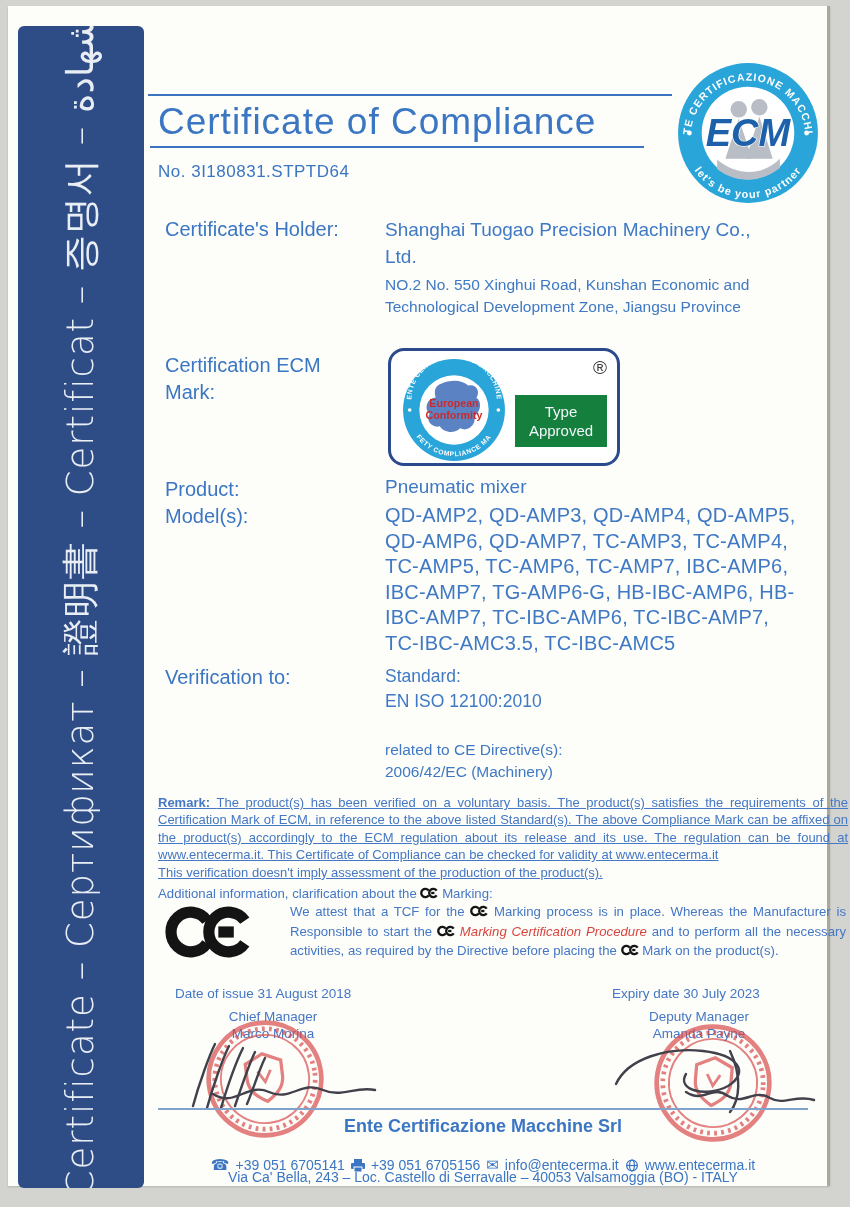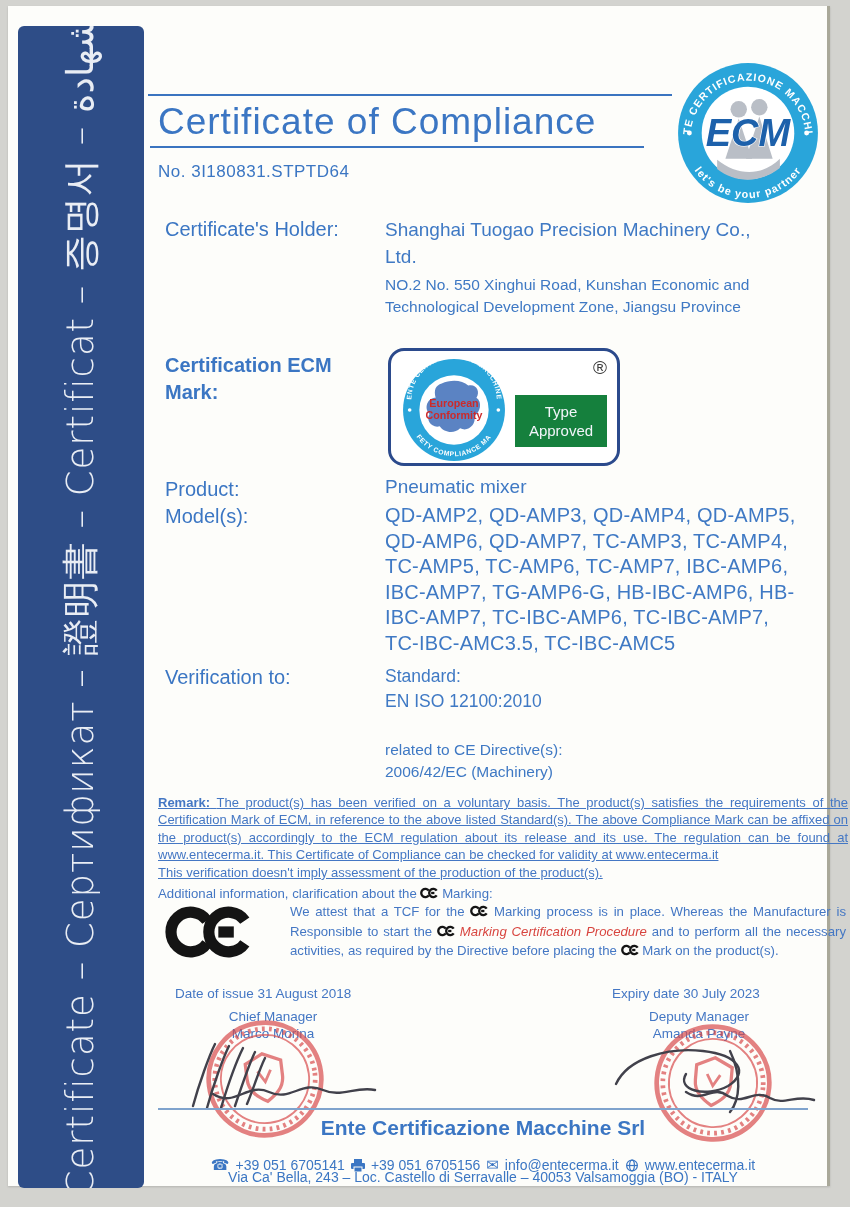--- a/index.html
+++ b/index.html
@@ -38,21 +38,21 @@
     font-size:37px; color:#3b76c3; letter-spacing:1px;
   }
   .cert-no { position:absolute; left:150px; top:156px; font-size:17px; color:#3b76c3; letter-spacing:.5px; }
   .ecm-logo { position:absolute; left:668px; top:55px; width:144px; height:144px; }
   
   .lbl { position:absolute; left:157px; color:#3b76c3; font-size:20px; line-height:27px; }
   .val { position:absolute; left:377px; color:#3f79c4; }
   .holder-lbl { top:210px; width:180px; }
   .holder-name { top:210px; width:400px; font-size:19px; line-height:27px; }
   .holder-addr { top:268px; width:382px; font-size:15.5px; line-height:22px; }
-  .mark-lbl { top:346px; width:200px;font-weight:bold; }
+  .mark-lbl { top:346px; width:200px; }
   .product-lbl { top:470px; }
   .product-val { top:470px; font-size:19px; }
   .models-lbl { top:497px; }
   .models-val { top:497px; width:420px; font-size:20px; line-height:25.5px; letter-spacing:.2px; }
   .verif-lbl { top:658px;text-align:right; }
   .standard-val { top:658px; font-size:17.5px; line-height:25px; }
   .directive-val { top:733px; font-size:15.5px; line-height:22px; }
   
   .mark-box {
     position:absolute; left:380px; top:342px; width:232px; height:118px;
@@ -88,21 +88,21 @@
   .sign-right { left:596px; }
   .stamp { position:absolute; width:122px; height:122px; opacity:.68; }
   .stamp-left { left:196px; top:1012px; transform:rotate(-7deg); }
   .stamp-right { left:644px; top:1016px; transform:rotate(5deg); }
   .sig { position:absolute; }
   .sig-left { left:175px; top:1032px; width:200px; height:75px; }
   .sig-right { left:600px; top:1036px; width:215px; height:75px; }
   
   .footer-rule { position:absolute; left:150px; top:1102px; width:650px; height:2px; background:#7fa3cd; }
   .footer { position:absolute; left:150px; width:650px; text-align:center; color:#3b76c3; }
-  .footer-company { top:1110px; font-size:21px; font-weight:bold; }
+  .footer-company { top:1110px; font-size:18px; font-weight:bold; }
   .footer-address { top:1130px; font-size:14px;margin-top:33px; }
   .footer-contact { top:1150px; font-size:14px; display:flex; justify-content:center; align-items:center; gap:6px; }
   .footer-contact .glyph { font-size:15px; }
   .icon-svg { width:14px; height:13px; }
 </style>
 </head>
 <body>
 
 <svg width="0" height="0" style="position:absolute" aria-hidden="true">
   <defs>

